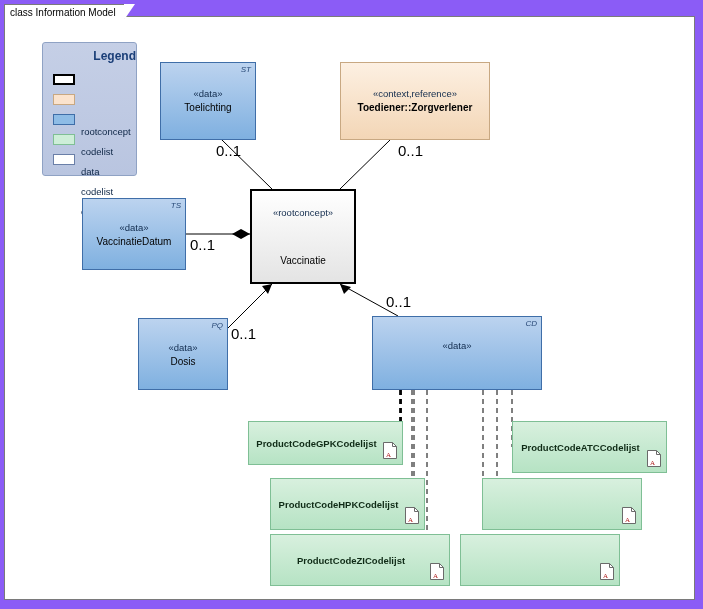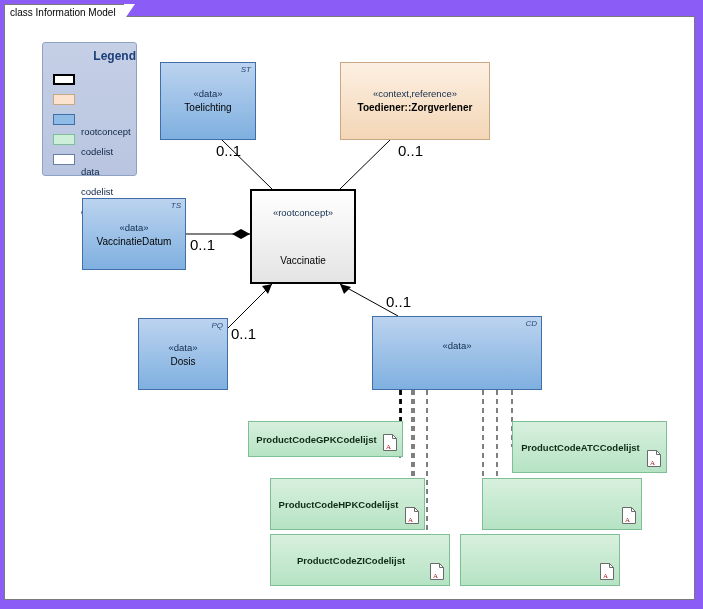--- a/index.html
+++ b/index.html
@@ -151,21 +151,21 @@
     <span class="corner">PQ</span>
     <span class="stereo" style="top:23px;">«data»</span>
     <span class="nm" style="top:37px;text-align:center;">Dosis</span>
   </div>
 
   <div class="box box-data" style="left:372px;top:316px;width:170px;height:74px;">
     <span class="corner">CD</span>
     <span class="stereo" style="top:23px;">«data»</span>
   </div>
 
-  <div class="box box-codelist" style="left:248px;top:421px;width:155px;height:36px;">
+  <div class="box box-codelist" style="left:248px;top:421px;width:155px;height:44px;">
     <span class="codelist-lbl">ProductCodeGPKCodelijst</span>
     <svg class="doc-icon" viewBox="0 0 14 17">
         <path d="M0.5,0.5 h9 l4,4 v12 h-13 z" fill="#ffffff" stroke="#6a6a6a"></path>
         <path d="M9.5,0.5 v4 h4" fill="none" stroke="#6a6a6a"></path>
         <text x="3" y="15" font-size="7" fill="#b02020" font-family="Liberation Serif, serif">A</text>
       </svg>
   </div>
 
   <div class="box box-codelist" style="left:270px;top:478px;width:155px;height:52px;padding-left:28px;">
     <span class="codelist-lbl">ProductCodeHPKCodelijst</span>

